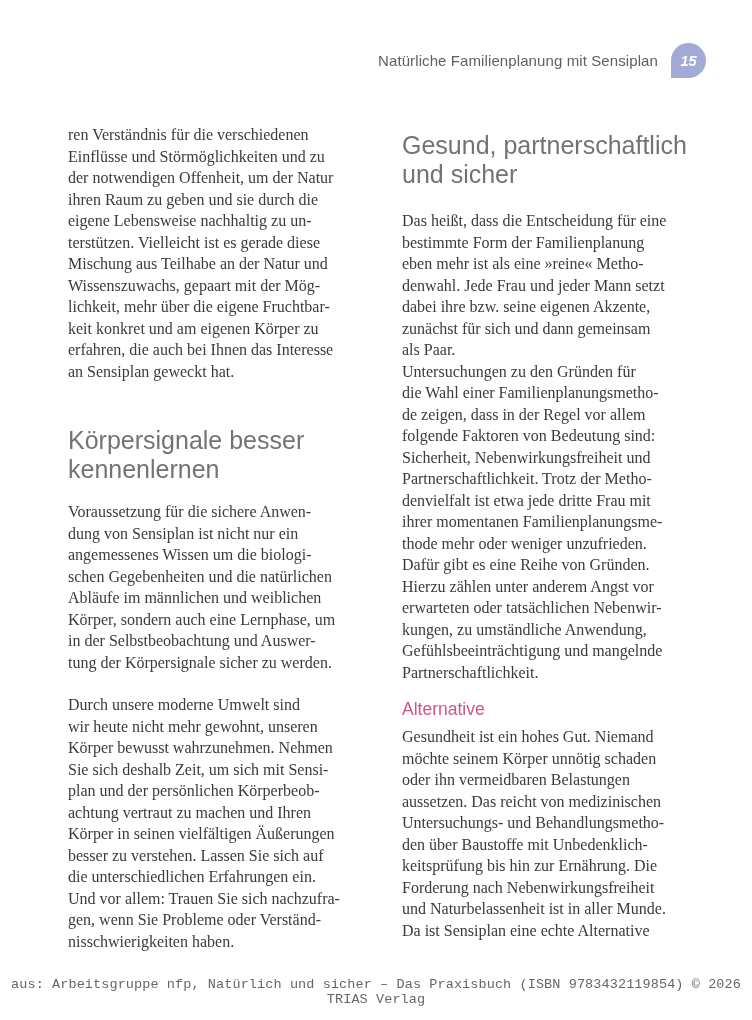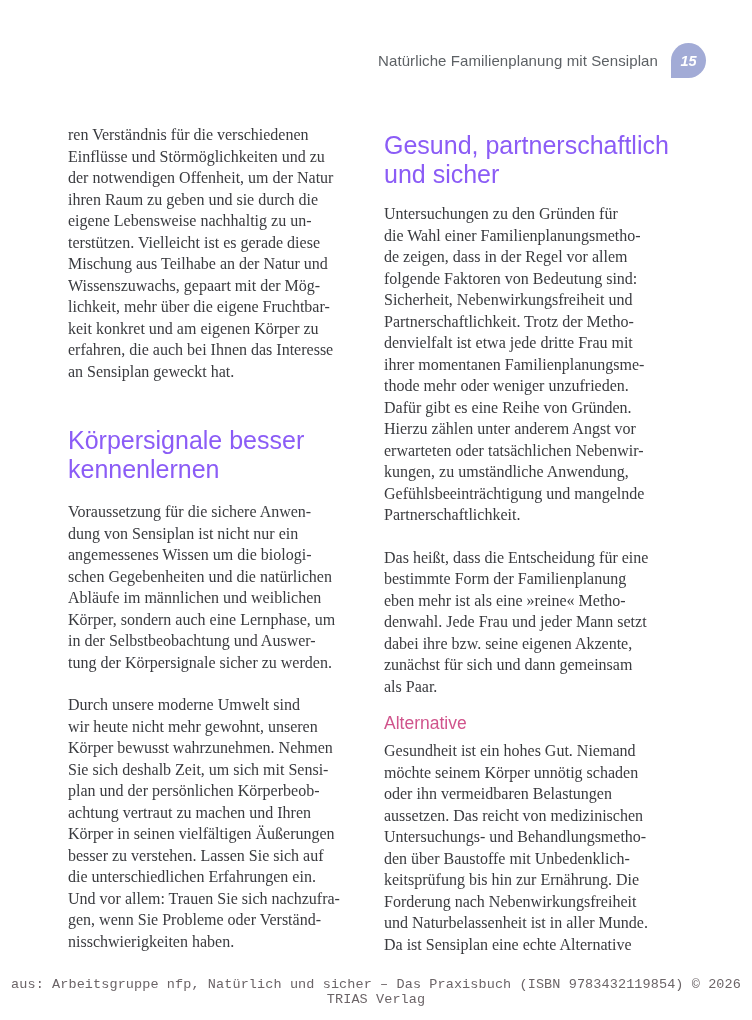--- a/index.html
+++ b/index.html
@@ -19,31 +19,31 @@
     width:35px; height:35px; background:#a2abd6;
     border-radius:50% 50% 50% 0;
     display:flex; align-items:center; justify-content:center;
   }
   .page-number-badge span {
     font-family:"Liberation Sans", sans-serif; font-size:14.5px;
     font-weight:bold; color:#ffffff;font-style:italic;
   }
   .columns {
     position:absolute; top:124px; left:68px;
-    display:flex; gap:24px;
+    display:flex; gap:42px;
   }
   .col { width:292px; flex:0 0 292px; }
   .body {
     margin:0; font-size:16px; line-height:21.5px; color:#3a3b3f;
     white-space:pre;
   }
   .para-gap { margin-top:21px; }
   .heading {
     font-family:"Liberation Sans", sans-serif; font-weight:400;
-    font-size:25px; line-height:29px; color:#8b5cf6;
+    font-size:25px; line-height:29px; color:#737373;
     margin:44px 0 17px 0; white-space:pre;
   }
   .heading-top { margin:7px 0 14px 0; }
   .subheading {
     font-family:"Liberation Sans", sans-serif; font-weight:400;
     font-size:17.5px; line-height:22px; color:#d0548c;
     margin:15px 0 2px 0;
   }
   .para-tight { margin-top:6px; }
   .page-footer {
@@ -99,42 +99,42 @@
 besser zu verstehen. Lassen Sie sich auf
 die unterschiedlichen Erfahrungen ein.
 Und vor allem: Trauen Sie sich nachzufra-
 gen, wenn Sie Probleme oder Verständ-
 nisschwierigkeiten haben.</p>
     </section>
 
     <section class="col">
       <h2 class="heading heading-top">Gesund, partnerschaftlich
 und sicher</h2>
+      <p class="body para-gap">Das heißt, dass die Entscheidung für eine
+bestimmte Form der Familienplanung
+eben mehr ist als eine »reine« Metho-
+denwahl. Jede Frau und jeder Mann setzt
+dabei ihre bzw. seine eigenen Akzente,
+zunächst für sich und dann gemeinsam
+als Paar.</p>
       <p class="body">Untersuchungen zu den Gründen für
 die Wahl einer Familienplanungsmetho-
 de zeigen, dass in der Regel vor allem
 folgende Faktoren von Bedeutung sind:
 Sicherheit, Nebenwirkungsfreiheit und
 Partnerschaftlichkeit. Trotz der Metho-
 denvielfalt ist etwa jede dritte Frau mit
 ihrer momentanen Familienplanungsme-
 thode mehr oder weniger unzufrieden.
 Dafür gibt es eine Reihe von Gründen.
 Hierzu zählen unter anderem Angst vor
 erwarteten oder tatsächlichen Nebenwir-
 kungen, zu umständliche Anwendung,
 Gefühlsbeeinträchtigung und mangelnde
 Partnerschaftlichkeit.</p>
-      <p class="body para-gap">Das heißt, dass die Entscheidung für eine
-bestimmte Form der Familienplanung
-eben mehr ist als eine »reine« Metho-
-denwahl. Jede Frau und jeder Mann setzt
-dabei ihre bzw. seine eigenen Akzente,
-zunächst für sich und dann gemeinsam
-als Paar.</p>
       <h3 class="subheading">Alternative</h3>
       <p class="body para-tight">Gesundheit ist ein hohes Gut. Niemand
 möchte seinem Körper unnötig schaden
 oder ihn vermeidbaren Belastungen
 aussetzen. Das reicht von medizinischen
 Untersuchungs- und Behandlungsmetho-
 den über Baustoffe mit Unbedenklich-
 keitsprüfung bis hin zur Ernährung. Die
 Forderung nach Nebenwirkungsfreiheit
 und Naturbelassenheit ist in aller Munde.

